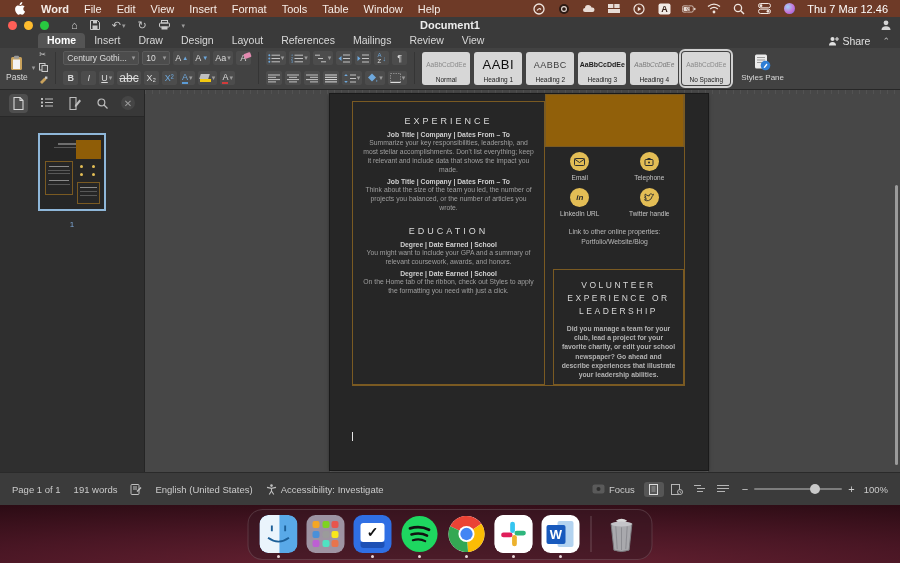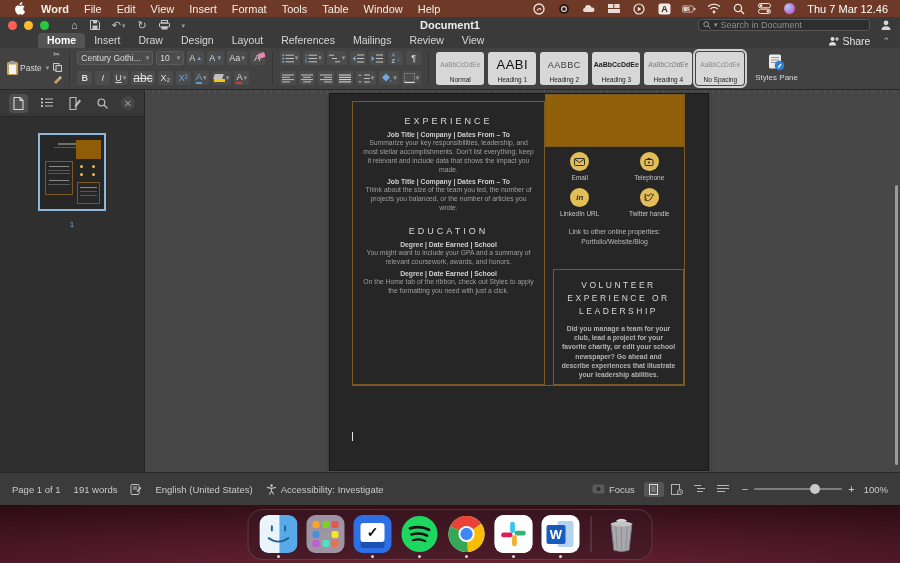--- a/index.html
+++ b/index.html
@@ -41,21 +41,21 @@
   .share { display:flex; align-items:center; gap:3px; color:#e0e0e0; font-size:10.5px; }
   .collapse { color:#bdbdbd; font-size:9px; }
 
   
   .ribbon { height:42px; background:#424242; border-bottom:1px solid #272727;
     display:flex; align-items:stretch; padding:3px 6px 4px; gap:7px; flex:none; }
   .rdiv { width:1px; background:#353535; margin:1px 0; }
   .grp { display:flex; flex-direction:column; justify-content:space-between; }
   .grp-row { display:flex; align-items:center; gap:3px; }
   .clip { flex-direction:row; gap:4px; align-items:center; }
-  .paste { display:flex; flex-direction:row; align-items:center; color:#d8d8d8; font-size:8.5px; gap:1px; }
+  .paste { display:flex; flex-direction:column; align-items:center; color:#d8d8d8; font-size:8.5px; gap:1px; }
   .mini-col { display:flex; flex-direction:column; justify-content:space-between; height:34px; color:#c9c9c9; }
   .mini-col span{ font-size:8px; line-height:1; }
   .ctl { background:#4c4c4c; border:1px solid #5a5a5a; border-radius:2px; height:14px;
     display:flex; align-items:center; padding:4px 3px; color:#dcdcdc; font-size:8.5px; gap:2px; }
   .btn { background:#4c4c4c; border-radius:2px; height:14px; min-width:15px;
     display:inline-flex; align-items:center; justify-content:center;
     color:#dcdcdc; font-size:9px; padding:0 2px; gap:1px; }
   .btn b{font-weight:bold} .btn i{font-style:italic}
   .blue { color:#6ea8dc; }
   .u-l { text-decoration:underline; }
@@ -287,30 +287,20 @@
           <svg width="11" height="10" viewBox="0 0 11 10">
             <rect x="2.5" y="0.5" width="6" height="2.5" fill="none" stroke="#c9c9c9"></rect>
             <rect x="0.5" y="3" width="10" height="4" rx="1" fill="none" stroke="#c9c9c9"></rect>
             <rect x="2.5" y="6.5" width="6" height="3" fill="#c9c9c9"></rect>
           </svg>
         </span>
       <span class="qa-btn caret-dn">▾</span>
     </span>
     <span class="doc-title">Document1</span>
     <span class="tb-right">
-      <span class="searchbox">
-        <span class="svgic">
-            <svg width="8" height="8" viewBox="0 0 8 8">
-              <circle cx="3.2" cy="3.2" r="2.4" fill="none" stroke="#9a9a9a"></circle>
-              <line x1="5" y1="5" x2="7.5" y2="7.5" stroke="#9a9a9a"></line>
-            </svg>
-          </span>
-        <span class="caret-dn">▾</span>
-        <span class="ph">Search in Document</span>
-      </span>
       <span class="svgic">
           <svg width="12" height="12" viewBox="0 0 12 12">
             <circle cx="6" cy="3.8" r="2.4" fill="#d5d5d5"></circle>
             <path d="M1.5 11 Q1.5 7.2 6 7.2 Q10.5 7.2 10.5 11 Z" fill="#d5d5d5"></path>
           </svg>
         </span>
     </span>
   </div>
 
   <div class="tabrow">

